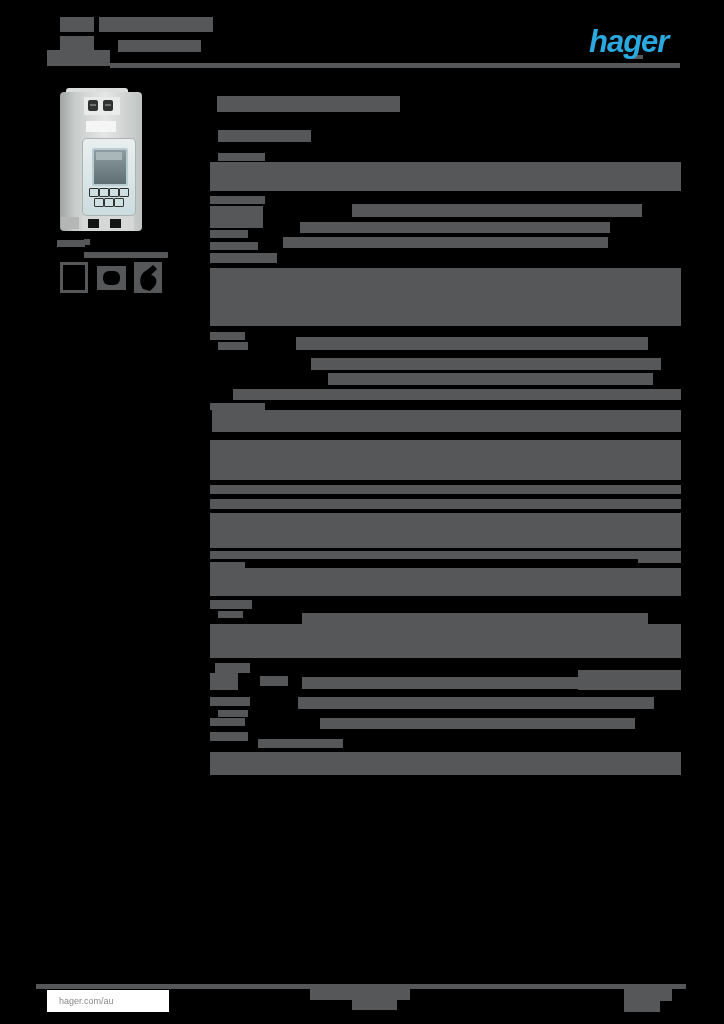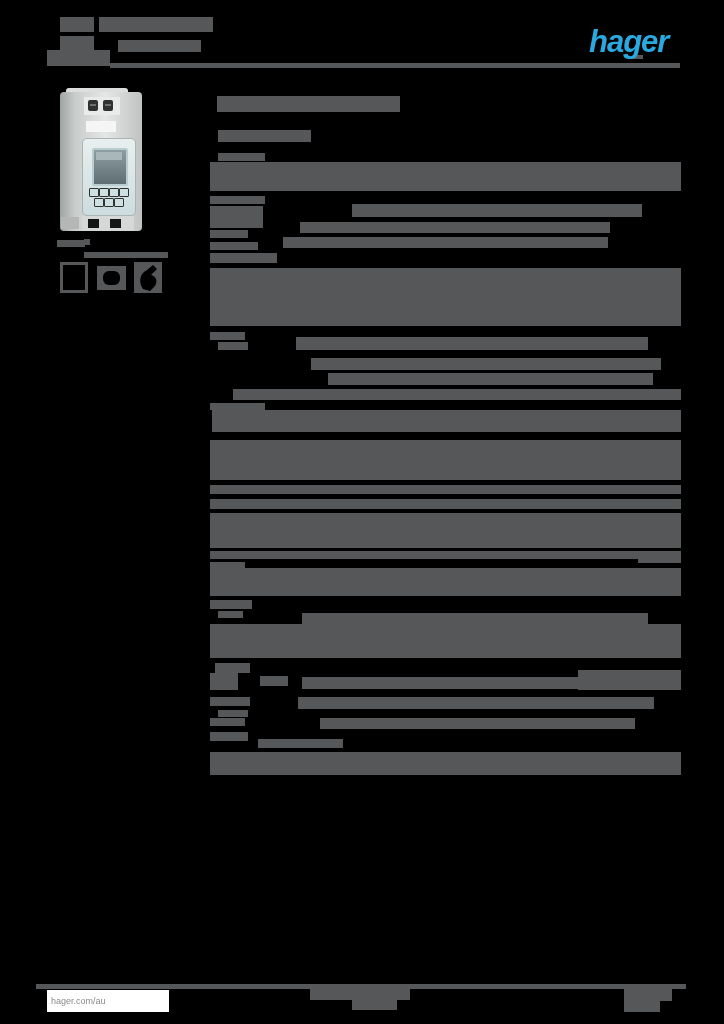--- a/index.html
+++ b/index.html
@@ -36,21 +36,21 @@
   .din-clip{position:absolute;left:5px;top:129px;width:18px;height:12px;background:#b4b7b6;}
   
   .icons{position:absolute;left:60px;top:262px;width:110px;height:31px;}
   .ico{position:absolute;top:0;}
   .ico-frame{left:0;width:22px;height:25px;border:3px solid var(--bar,#555759);background:#000;}
   .ico-round{left:37px;top:4px;width:29px;height:24px;background:var(--bar,#555759);}
   .ico-round::after{content:"";position:absolute;left:6px;top:5px;width:17px;height:14px;background:#000;border-radius:6px;}
   .ico-hand{left:74px;width:28px;height:31px;background:var(--bar,#555759);}
   
   .footer-box{position:absolute;left:47px;top:990px;width:122px;height:22px;background:#fff;}
-  .footer-link{position:absolute;left:4px;top:6px;font-size:9px;color:#8a8a8a;text-decoration:none;}
+  .footer-link{position:absolute;left:12px;top:6px;font-size:9px;color:#8a8a8a;text-decoration:none;}
 </style>
 </head>
 <body>
 
 <div class="page">
 
   <div class="layer">
       <div class="bar" style="left: 60px; top: 17px; width: 34px; height: 15px;"></div>
       <div class="bar" style="left: 99px; top: 17px; width: 114px; height: 15px;"></div>
       <div class="bar" style="left: 60px; top: 36px; width: 34px; height: 21px;"></div>

